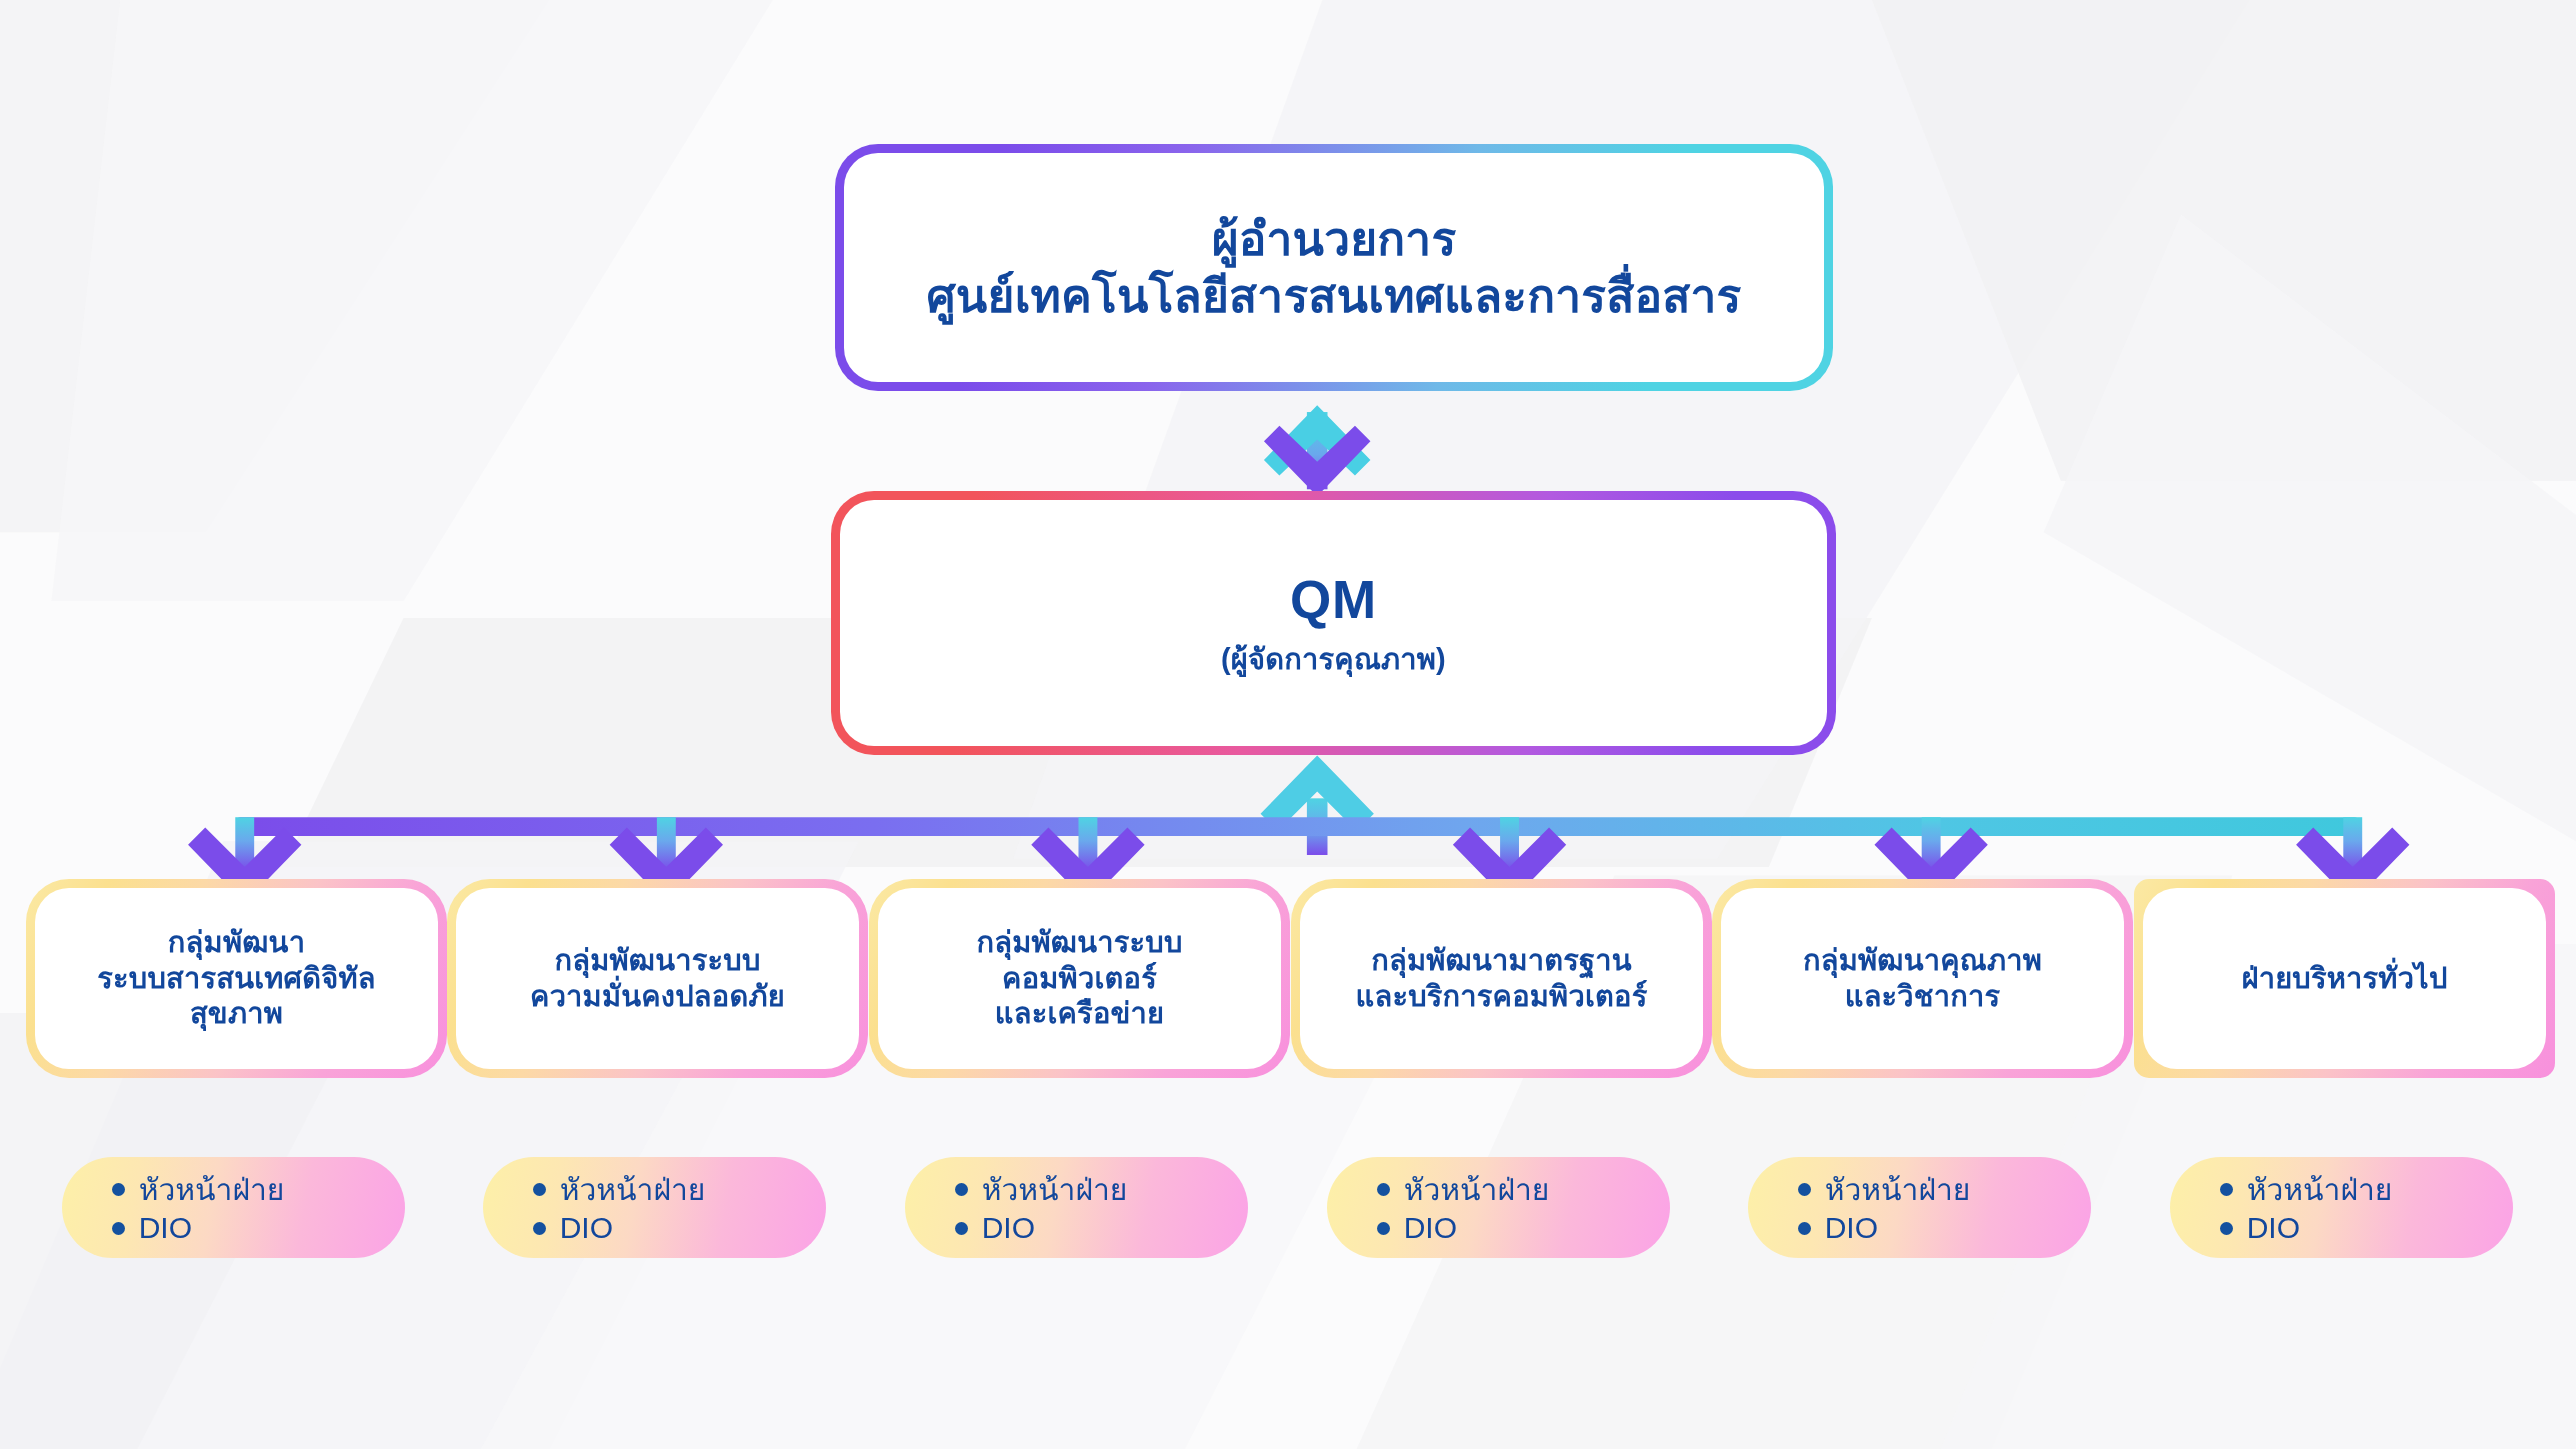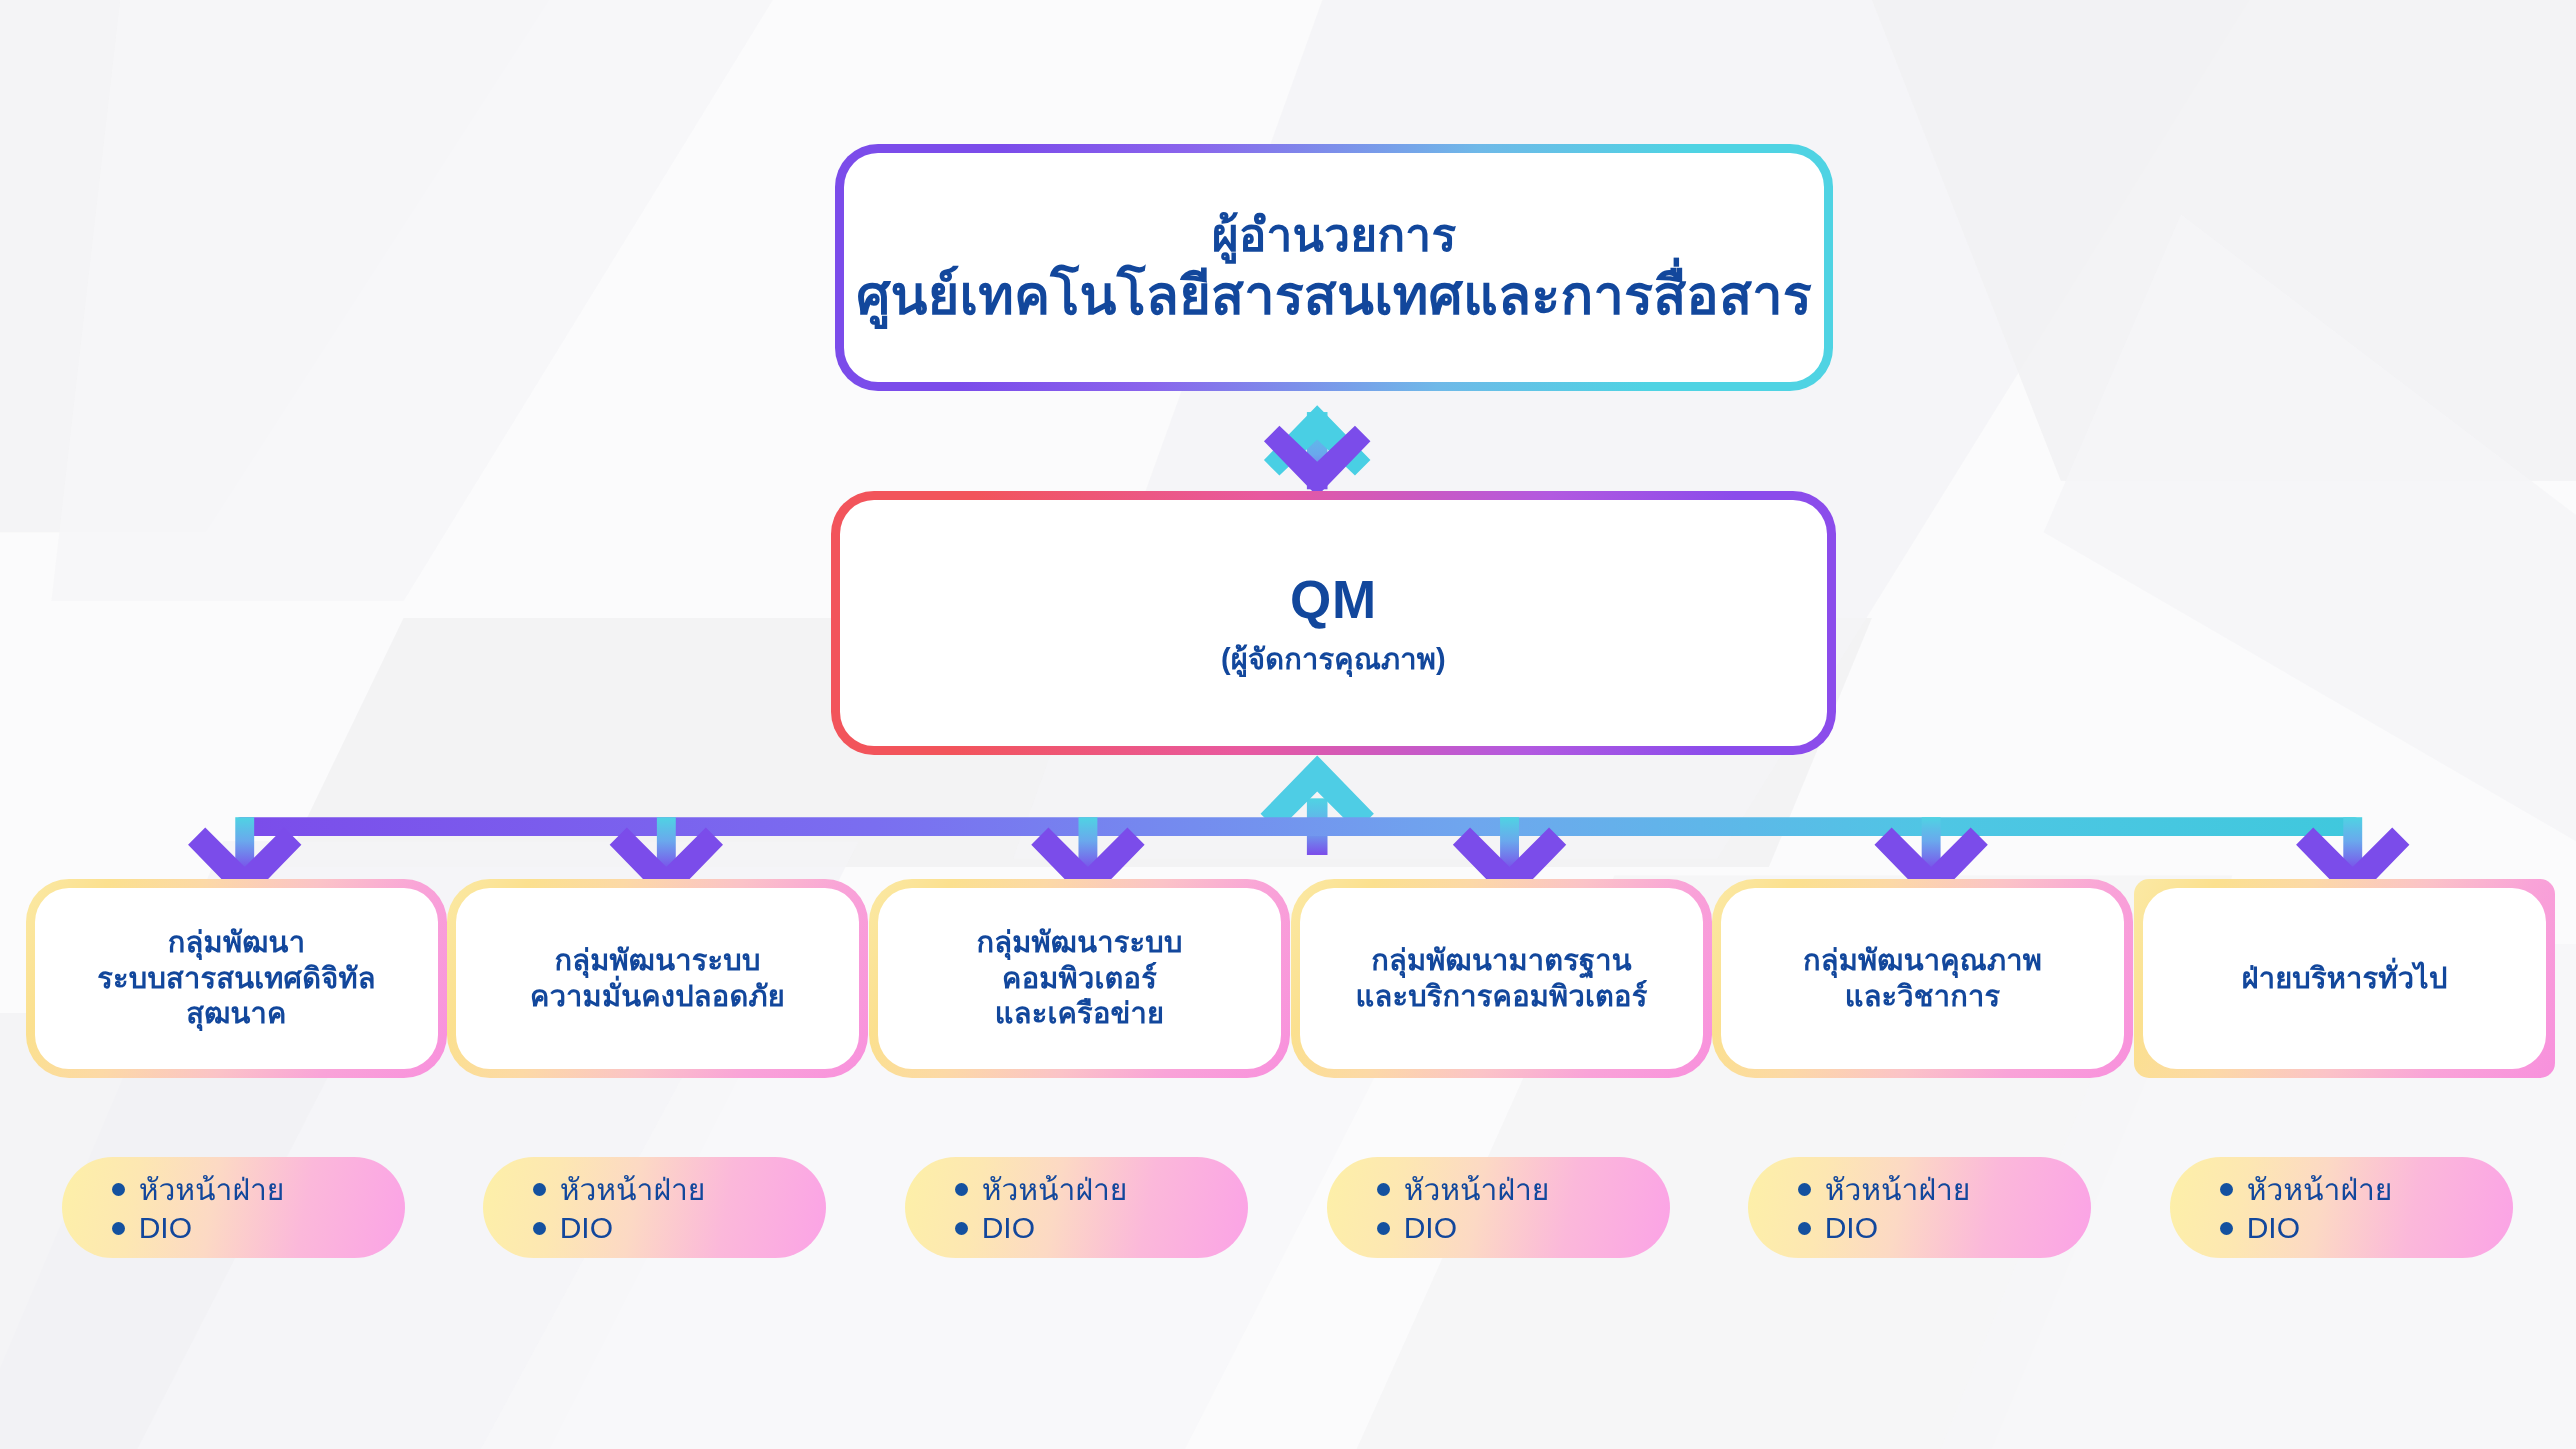--- a/index.html
+++ b/index.html
@@ -66,21 +66,21 @@
 
   .title-line {
     color: #12479c;
     font-weight: bold;
     line-height: 1.22;
     letter-spacing: 0.2px;
     white-space: nowrap;
   }
 
   .director-text .l1 { font-size: 46px; }
-  .director-text .l2 { font-size: 54px; }
+  .director-text .l2 { font-size: 46px; }
 
   .qm-text .l1 { font-size: 53px; letter-spacing: 0.9px; }
   .qm-text .l2 { font-size: 29px; margin-top: 9px; }
 
   .unit-text .l { font-size: 29px; }
 
   
   .pill {
     position: absolute;
     z-index: 2;
@@ -209,21 +209,21 @@
         <div class="title-line l2">(ผู้จัดการคุณภาพ)</div>
       </div>
     </div>
   </div>
 
   <div class="ring ring-unit" style="left:26px; top:879px; width:421px; height:199px;">
     <div class="inner">
       <div class="unit-text">
         <div class="title-line l">กลุ่มพัฒนา</div>
         <div class="title-line l">ระบบสารสนเทศดิจิทัล</div>
-        <div class="title-line l">สุฒนาค</div>
+        <div class="title-line l">สุขภาพ</div>
       </div>
     </div>
   </div>
 
   <div class="ring ring-unit" style="left:447px; top:879px; width:421px; height:199px;">
     <div class="inner">
       <div class="unit-text">
         <div class="title-line l">กลุ่มพัฒนาระบบ</div>
         <div class="title-line l">ความมั่นคงปลอดภัย</div>
       </div>

